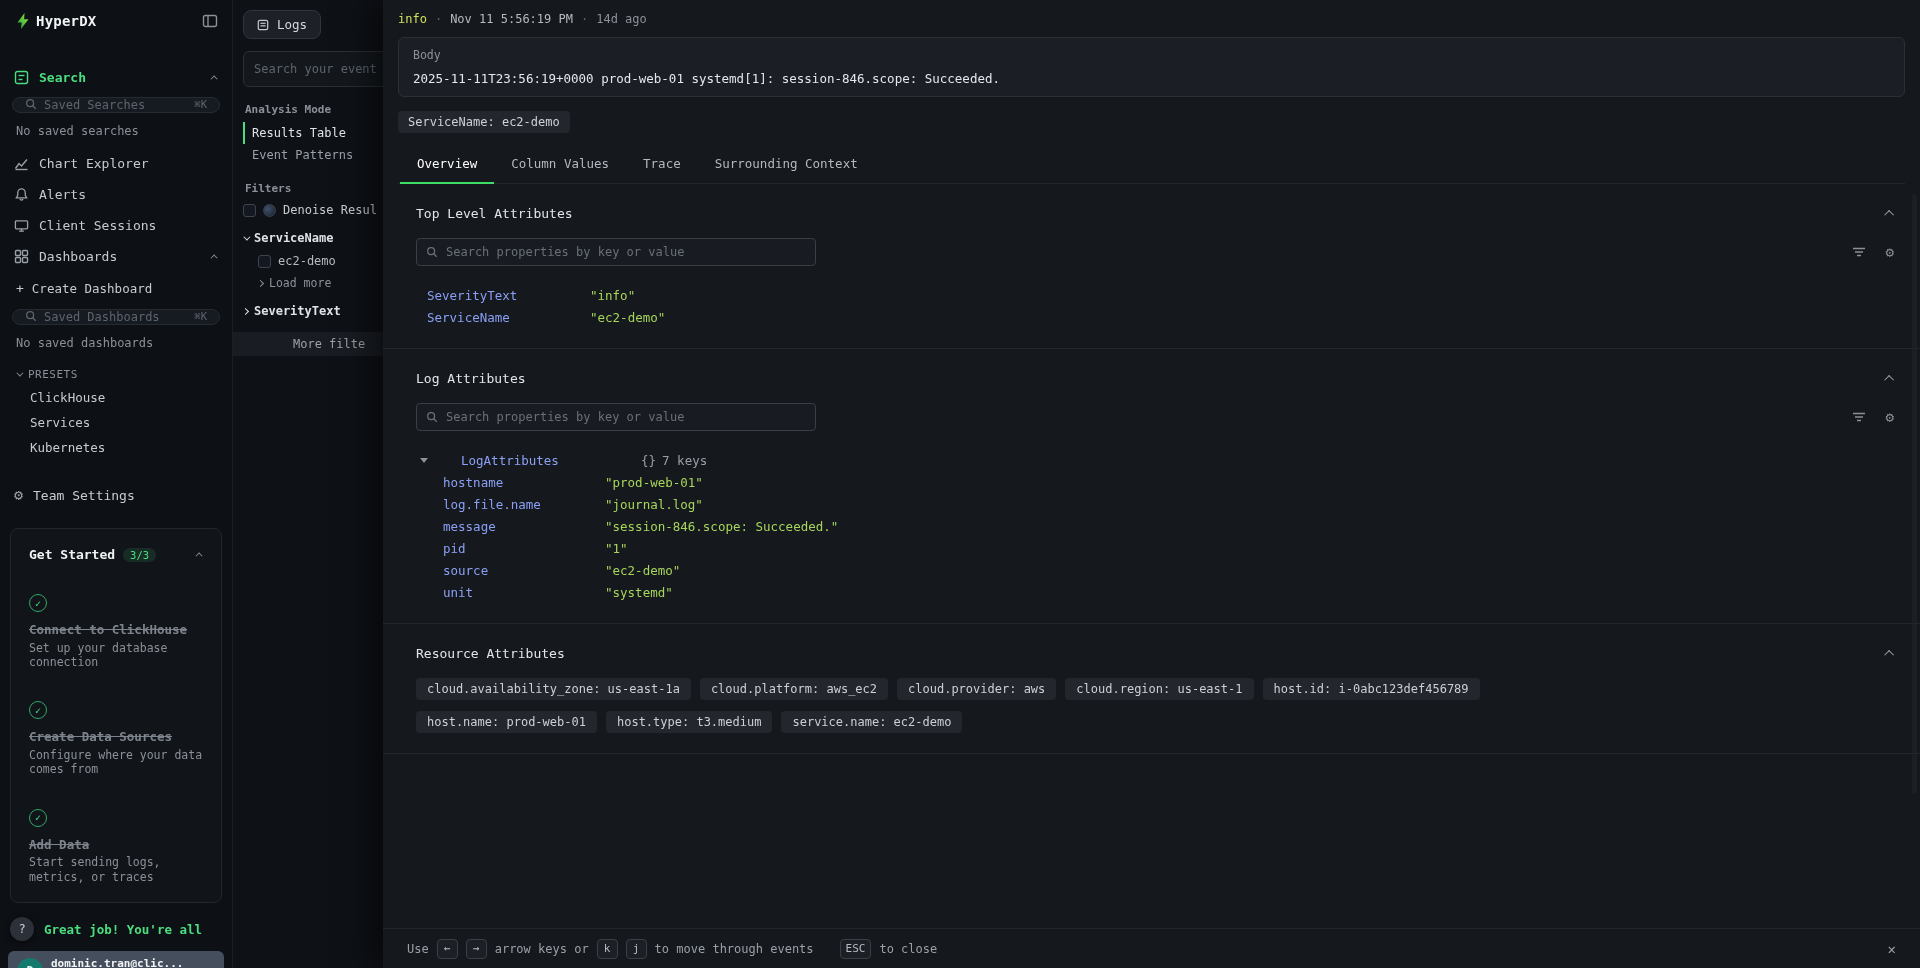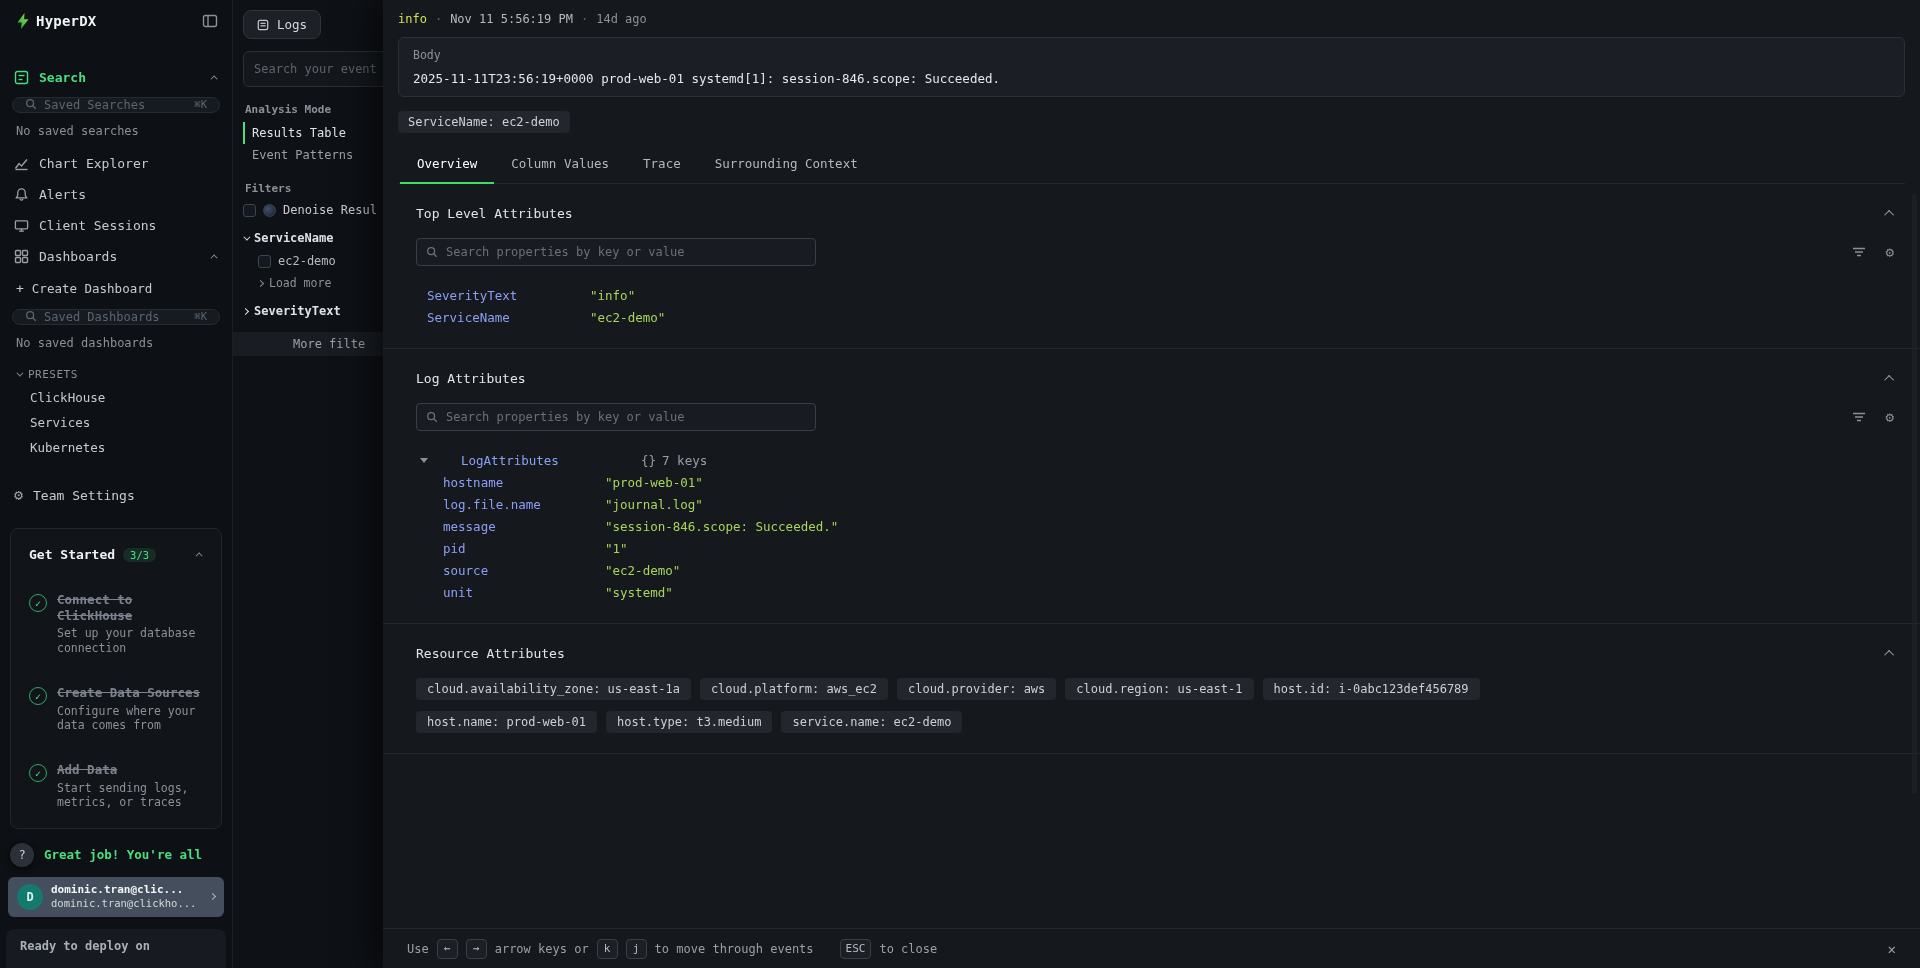--- a/index.html
+++ b/index.html
@@ -30,21 +30,21 @@
   .presets-head { display:flex; align-items:center; gap:7px; padding:8px 16px 4px; font-size:11px; color:#8b9099; letter-spacing:.5px; cursor:pointer; }
   .preset-item { padding:5px 16px 5px 30px; font-size:12.5px; color:#c7cbd1; cursor:pointer; }
   .gear-glyph::after { content:"⚙"; font-size:15px; color:#9aa0a8; }
   .team-row { margin-top:18px; }
 
   .gs-card { margin:16px 10px 0; background:#111419; border:1px solid #23262c; border-radius:8px; padding:18px; }
   .gs-head { display:flex; align-items:center; gap:8px; }
   .gs-title { font-size:13px; font-weight:bold; color:#f0f2f4; }
   .gs-badge { font-size:10.5px; color:#4ade80; background:rgba(74,222,128,.12); padding:1px 7px; border-radius:9px; }
   .gs-head .chev-end { margin-left:auto; color:#8b9099; }
-  .gs-step { display:flex; gap:10px; margin-top:30px; }
+  .gs-step { display:flex; gap:10px; margin-top:30px;flex-direction:column; }
   .check-circle { flex:none; width:18px; height:18px; border-radius:50%; border:1.5px solid #2fa866; color:#3ddc84; display:flex; align-items:center; justify-content:center; margin-top:2px; }
   .check-circle::after { content:"✓"; font-size:10px; }
   .gs-step-title { font-size:12.5px; color:#7d838c; text-decoration:line-through; font-weight:bold; line-height:1.25; }
   .gs-step-desc { margin-top:3px; font-size:11.5px; color:#8b9099; line-height:1.25; }
   .help-row { display:flex; align-items:center; gap:10px; margin:14px 10px 0; }
   .help-circle { flex:none; width:24px; height:24px; border-radius:50%; background:#2b3039; color:#cbd0d6; display:flex; align-items:center; justify-content:center; box-shadow:0 2px 6px rgba(0,0,0,.5); cursor:pointer; }
   .help-circle::after { content:"?"; font-size:12px; }
   .congrats { color:#4ade80; font-weight:bold; font-size:12.5px; white-space:nowrap; overflow:hidden; }
   .user-row { margin:10px 8px 0; background:#454e5c; border-radius:6px; padding:6px 9px; display:flex; align-items:center; gap:8px; cursor:pointer; }
   .avatar { flex:none; width:26px; height:26px; border-radius:50%; background:#157a6e; color:#d9f6f0; font-size:12px; font-weight:bold; display:flex; align-items:center; justify-content:center; }

